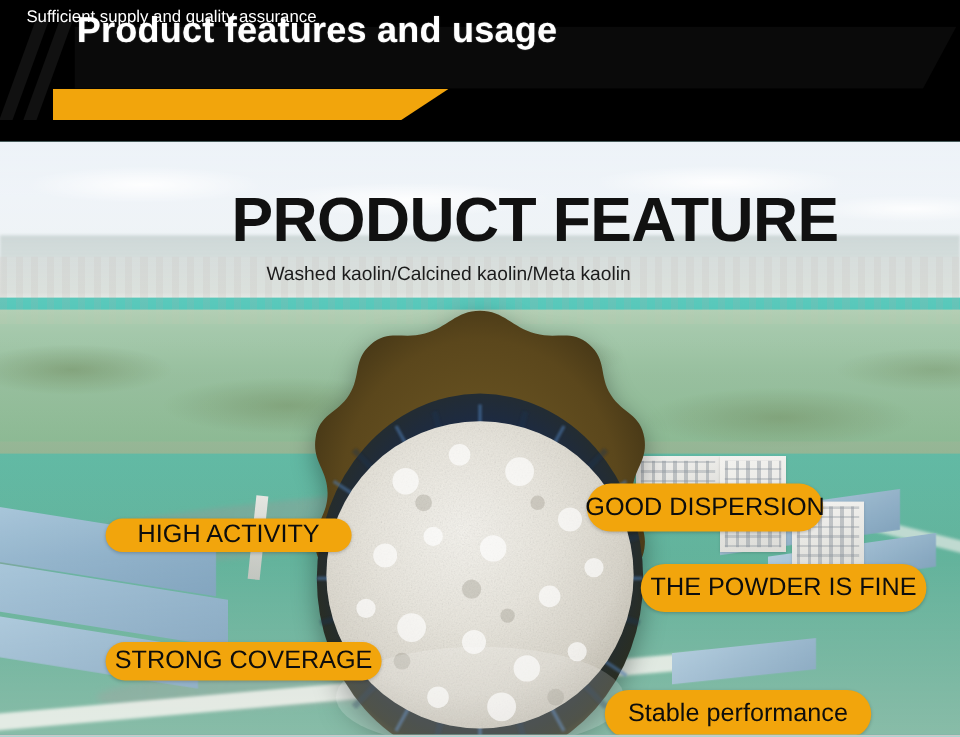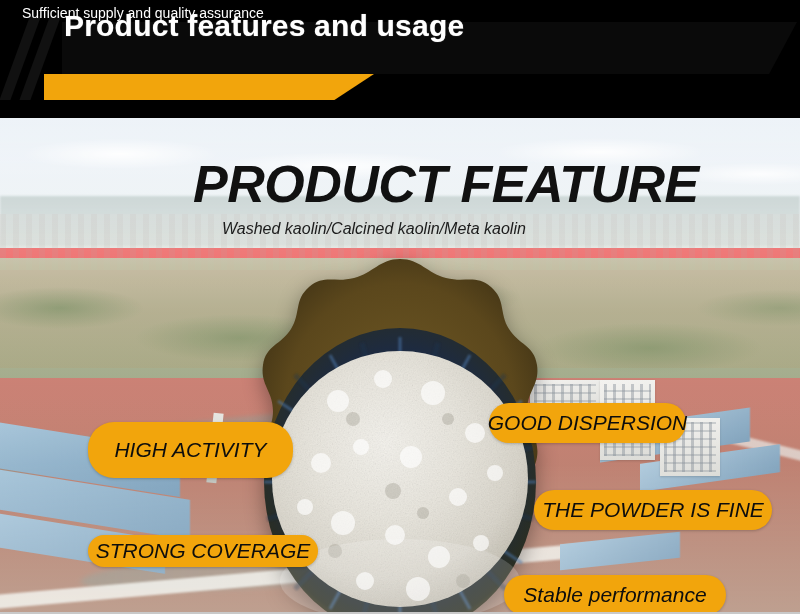--- a/index.html
+++ b/index.html
@@ -31,21 +31,21 @@
     position:absolute;left:44px;top:74px;width:330px;height:26px;background:#f2a50c;
     clip-path:polygon(0 0, 100% 0, 88% 100%, 0 100%);
   }
   .yellowbar-sub{
     position:absolute;left:22px;top:1px;
     color:#ffffff;font-size:14px;font-weight:400;white-space:nowrap;line-height:25px;
   }
 
   
   .hero{position:absolute;left:0;top:118px;width:800px;height:494px;overflow:hidden;
-        border-bottom:2px solid #c9c9c9;background:#ef4444;font-style:italic;}
+        border-bottom:2px solid #c9c9c9;background:#14b8a6;}
 
   
   .sky{position:absolute;left:0;top:0;width:800px;height:130px;
        background:linear-gradient(to bottom,#dfe9f2 0%,#e7eef5 35%,#e9eff2 70%,#dfe6e2 100%);}
   .cloudband{position:absolute;left:0;top:14px;width:800px;height:60px;
        background:
          radial-gradient(ellipse 140px 22px at 120px 22px, rgba(255,255,255,.95), rgba(255,255,255,0) 70%),
          radial-gradient(ellipse 170px 20px at 340px 34px, rgba(255,255,255,.9), rgba(255,255,255,0) 70%),
          radial-gradient(ellipse 150px 20px at 600px 20px, rgba(255,255,255,.92), rgba(255,255,255,0) 70%),
          radial-gradient(ellipse 120px 16px at 760px 42px, rgba(255,255,255,.85), rgba(255,255,255,0) 70%);}
@@ -125,24 +125,24 @@
     font-size:16px;font-weight:400;color:#1c1c1c;white-space:nowrap;line-height:26px;
   }
 
   
   .badge{
     position:absolute;z-index:25;background:#f2a50c;border-radius:26px;
     color:#0d0d0d;font-size:21px;font-weight:500;
     display:flex;align-items:center;justify-content:center;
     white-space:nowrap;box-shadow:0 1px 3px rgba(0,0,0,.22);
   }
-  .b-activity   {left:88px; top:304px; width:205px;height:56px;}
+  .b-activity   {left:88px; top:314px; width:205px;height:28px;}
   .b-coverage   {left:88px; top:417px; width:230px;height:32px;}
   .b-dispersion {left:489px;top:285px; width:197px;height:40px;}
-  .b-fine       {left:534px;top:372px; width:238px;height:40px;}
+  .b-fine       {left:534px;top:352px; width:238px;height:40px;}
   .b-stable     {left:504px;top:457px; width:222px;height:40px;}
 </style>
 </head>
 <body>
 
 <div class="page">
 
   <div class="header">
     <div class="slash slash-1"></div>
     <div class="slash slash-2"></div>

